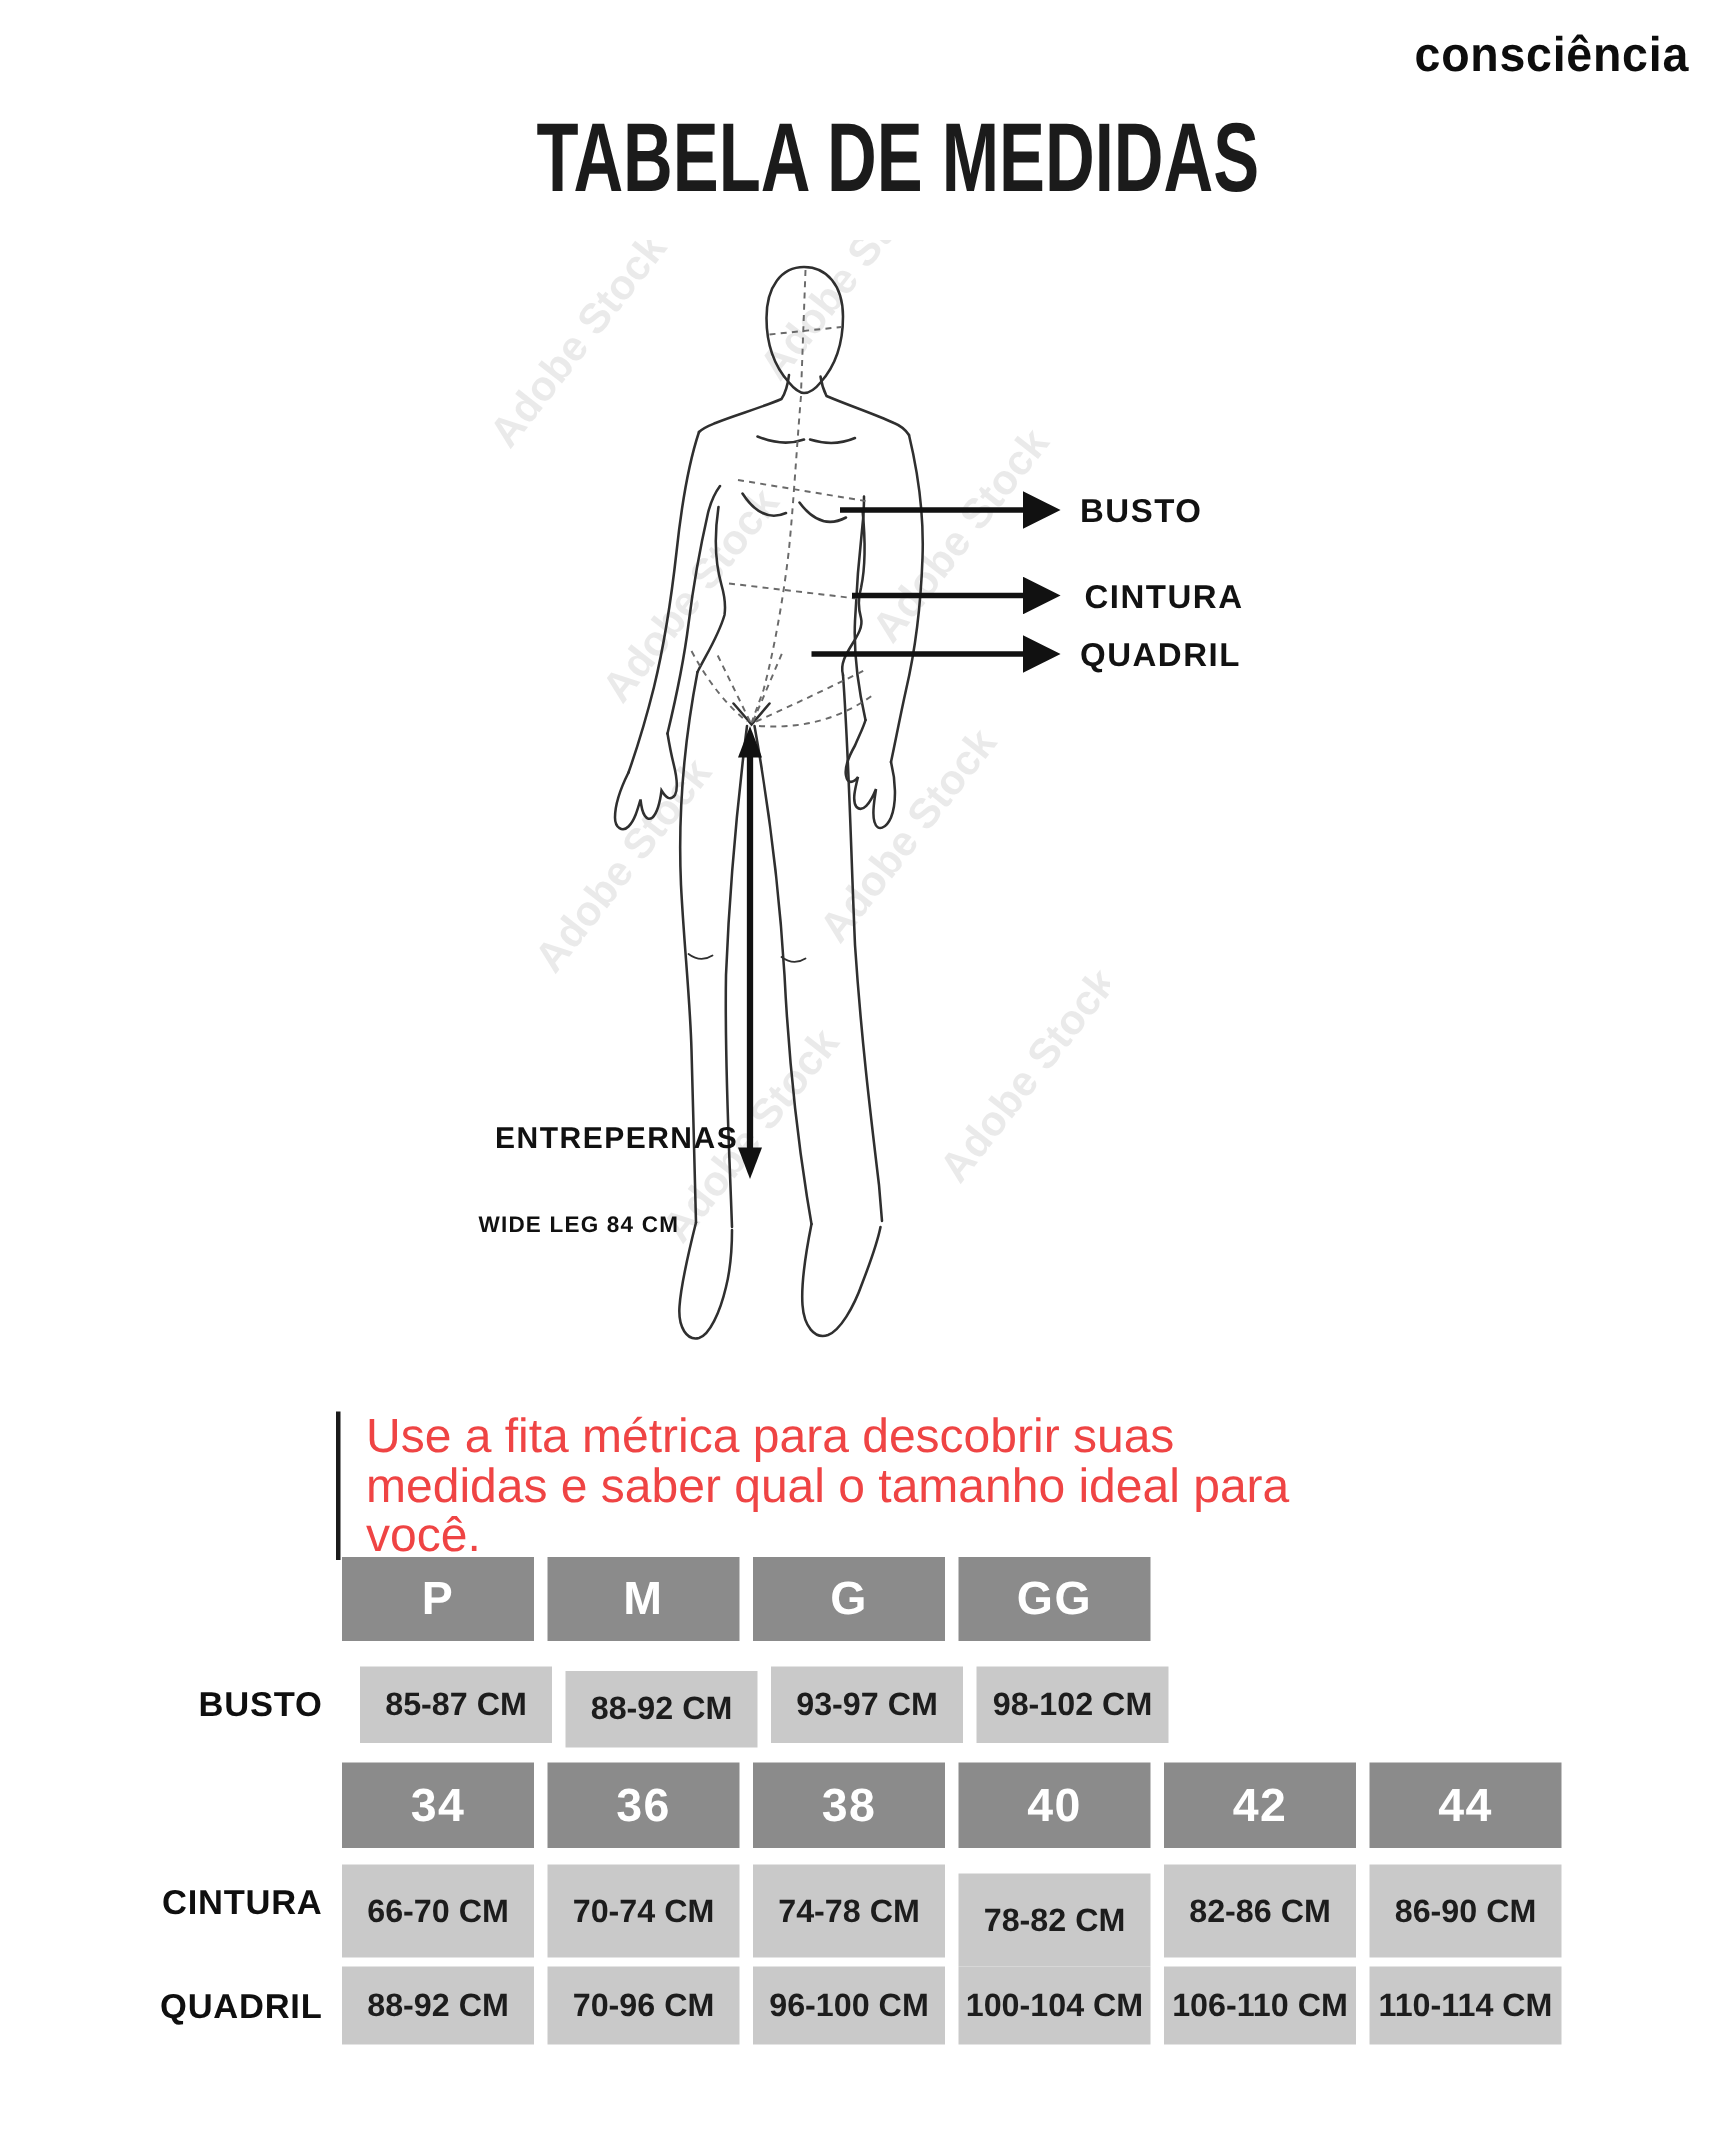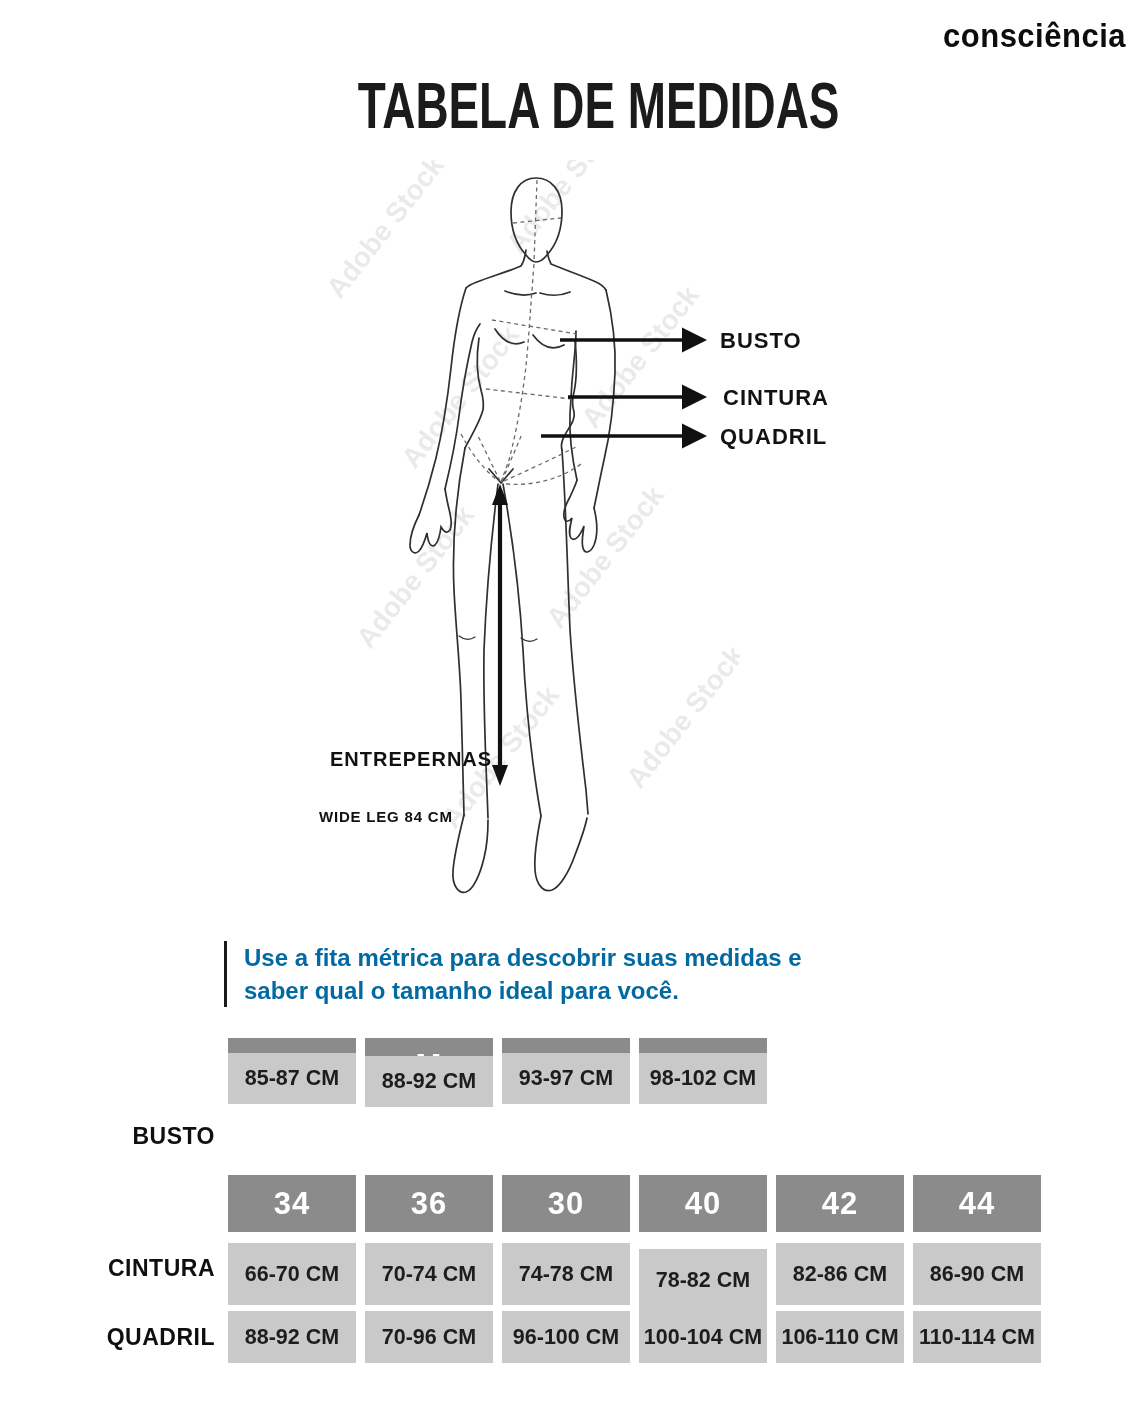--- a/index.html
+++ b/index.html
@@ -27,37 +27,37 @@
   }
   .lbl-busto{left:720px;top:328px;}
   .lbl-cintura{left:723px;top:385px;}
   .lbl-quadril{left:720px;top:424px;}
   .inseam-1{position:absolute;left:330px;top:748px;font-size:20px;font-weight:700;letter-spacing:1px;}
   .inseam-2{position:absolute;left:319px;top:808px;font-size:15px;font-weight:800;letter-spacing:0.8px;}
   
   .instructions{
     position:absolute;left:224px;top:941px;width:616px;
     border-left:3px solid #1a1a1a;padding-left:17px;
-    font-size:24px;line-height:33px;color:#0369a1;font-weight:700;
+    font-size:32px;line-height:33px;color:#ef4444;font-weight:400;
   }
   
   .row-label{
     position:absolute;width:215px;text-align:right;font-size:23px;font-weight:800;
     letter-spacing:0.5px;color:#0f0f0f;left:0;
   }
   .lbl-row-busto{top:1123px;}
   .lbl-row-cintura{top:1255px;}
   .lbl-row-quadril{top:1324px;}
   .trow{position:absolute;left:228px;display:flex;gap:9px;}
   .trow .cell{
     width:128px;display:flex;align-items:center;justify-content:center;
     white-space:nowrap;
   }
   .hrow{top:1038px;}   .hrow .cell{height:56px;}
-  .vrow-busto{top:1053px;}   .vrow-busto .cell{height:51px;}
+  .vrow-busto{top:1111px;margin-left:12px;}   .vrow-busto .cell{height:51px;}
   .hrow2{top:1175px;border-radius:18px;}  .hrow2 .cell{height:57px;}
   .vrow-cintura{top:1243px;} .vrow-cintura .cell{height:62px;}
   .vrow-quadril{top:1311px;} .vrow-quadril .cell{height:52px;}
   .cell.head{background:#8b8b8b;color:#ffffff;font-weight:800;font-size:31px;letter-spacing:1px;}
   .cell.val{background:#c9c9c9;color:#1d1d1d;font-weight:600;font-size:21.5px;}
   .vrow-busto .cell:nth-child(2){transform:translateY(3px);}
   .vrow-cintura .cell:nth-child(4){transform:translateY(6px);}
 </style>
 </head>
 <body>
@@ -165,21 +165,21 @@
   <div class="trow vrow-busto">
     <div class="cell val">85-87 CM</div>
     <div class="cell val">88-92 CM</div>
     <div class="cell val">93-97 CM</div>
     <div class="cell val">98-102 CM</div>
   </div>
 
   <div class="trow hrow2">
     <div class="cell head">34</div>
     <div class="cell head">36</div>
-    <div class="cell head">30</div>
+    <div class="cell head">38</div>
     <div class="cell head">40</div>
     <div class="cell head">42</div>
     <div class="cell head">44</div>
   </div>
 
   <div class="row-label lbl-row-cintura">CINTURA</div>
   <div class="trow vrow-cintura">
     <div class="cell val">66-70 CM</div>
     <div class="cell val">70-74 CM</div>
     <div class="cell val">74-78 CM</div>

